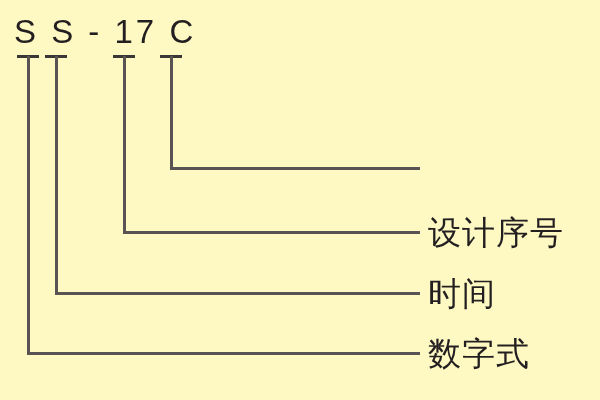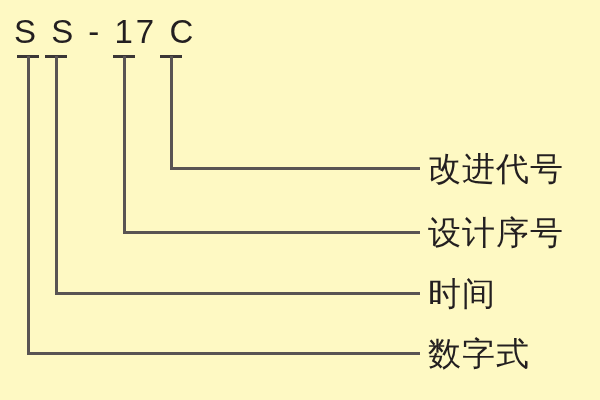--- a/index.html
+++ b/index.html
@@ -72,21 +72,20 @@
     <g fill="none" stroke="#595453" stroke-width="3" stroke-linecap="butt" stroke-linejoin="miter">
       <polyline points="171.5,56 171.5,168.5 420,168.5"></polyline>
       <polyline points="124.5,56 124.5,232.5 420,232.5"></polyline>
       <polyline points="56.5,56  56.5,293.5  420,293.5"></polyline>
       <polyline points="28.5,56  28.5,353.5  420,353.5"></polyline>
     </g>
   </svg>
 
   <div class="model-code-text">S S - 17 C</div>
 
-  <div class="leader-label lbl-0">改进代号</div>
 
   <div class="leader-label lbl-1">设计序号</div>
 
   <div class="leader-label lbl-2">时间</div>
 
   <div class="leader-label lbl-3">数字式</div>
 
 </div>
 
 </body></html>

